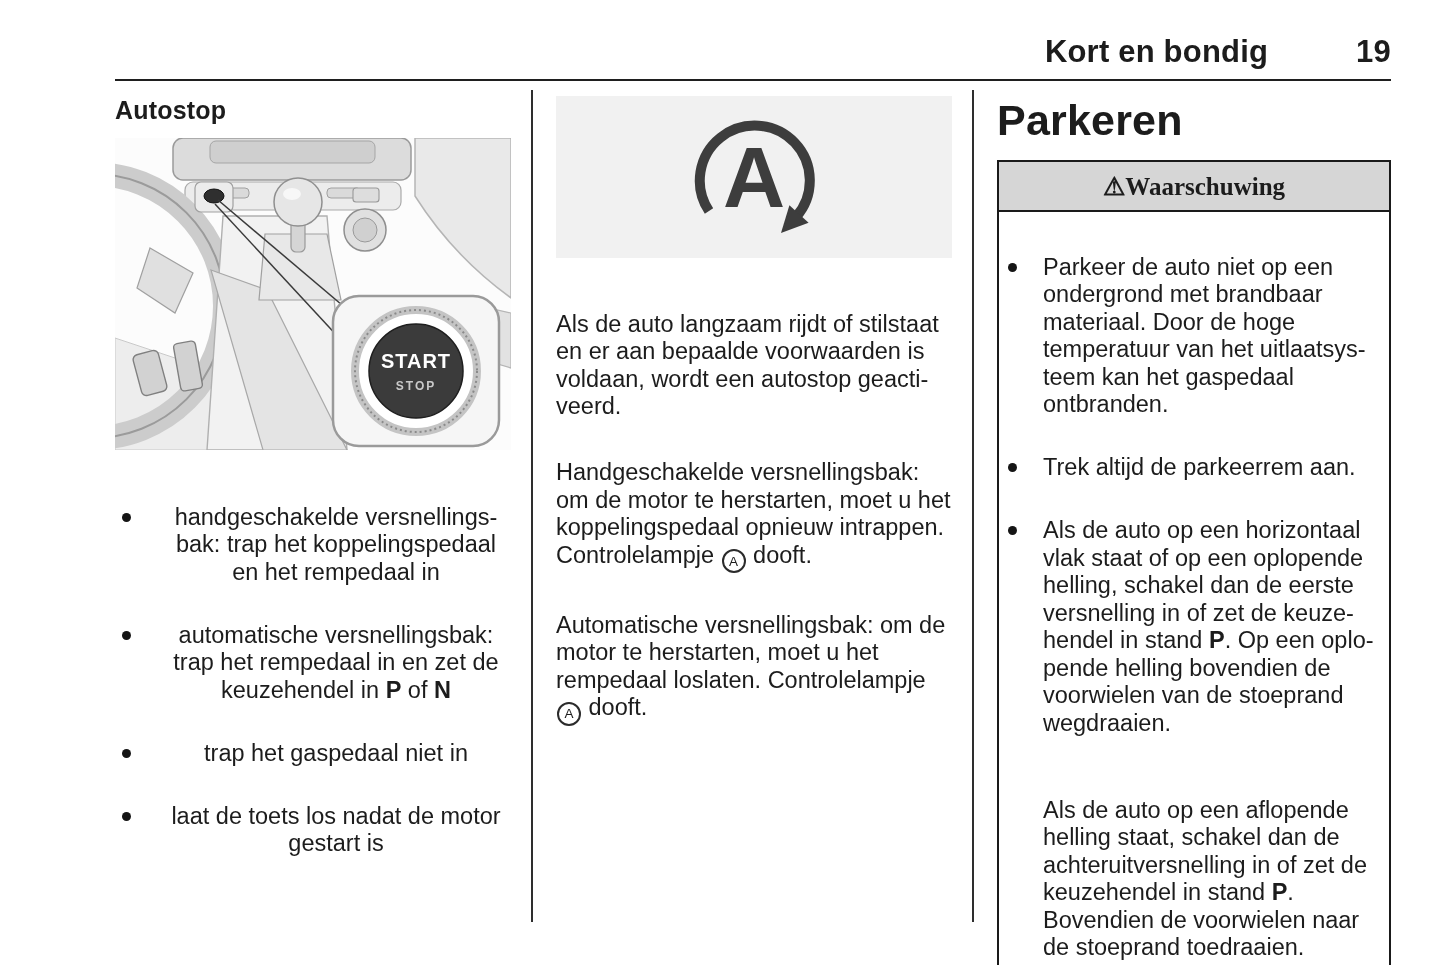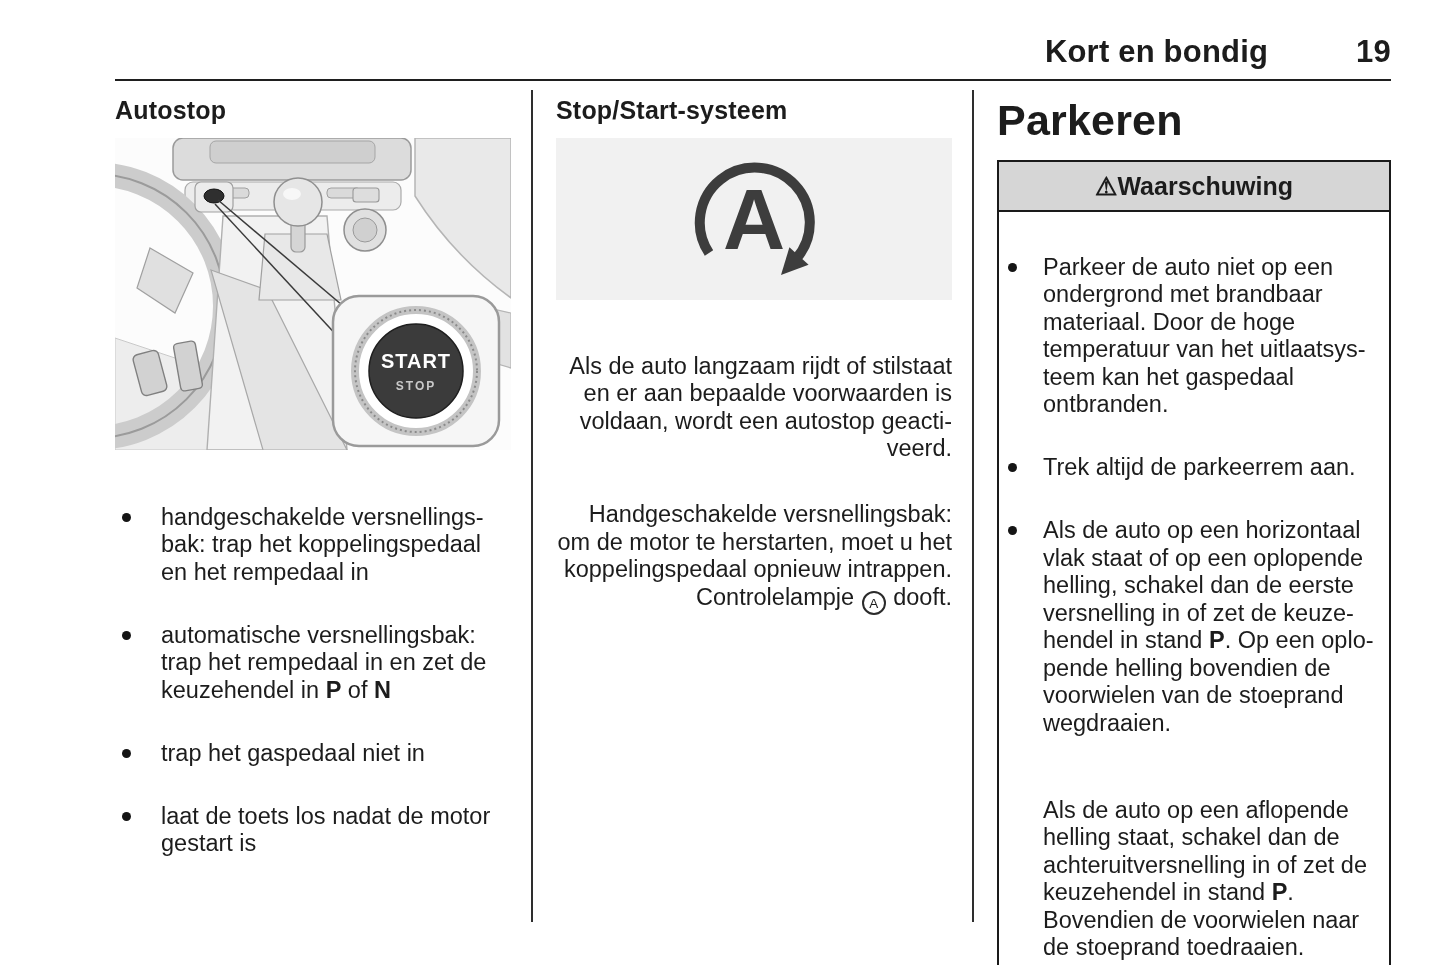--- a/index.html
+++ b/index.html
@@ -22,37 +22,37 @@
   .vdiv.d2{left:972px;}
   
   .col{position:absolute;top:96px;}
   .col1{left:115px;width:396px;}
   .col2{left:556px;width:396px;}
   .col3{left:997px;width:394px;}
   h2{margin:0 0 13px 0;font-size:25px;font-weight:bold;letter-spacing:.2px;}
   h2.big{font-size:43px;margin-bottom:15px;}
   .body-text{font-size:23.5px;line-height:27.5px;white-space:pre-line;}
   
-  .bitem{position:relative;padding-left:46px;margin-bottom:8px;}
+  .bitem{position:relative;padding-left:46px;margin-bottom:8px;text-align:center;}
   .bitem::before{content:"";position:absolute;left:7px;top:9px;width:9px;height:9px;
     border-radius:50%;background:#151515;}
   
   .ind{display:inline-flex;align-items:center;justify-content:center;
     width:20px;height:20px;border:2px solid #2b2b2b;border-radius:50%;
     font-size:13.5px;font-weight:normal;line-height:1;vertical-align:-3px;margin:0 1px;}
   
   .illus{width:396px;height:312px;margin-bottom:22px;}
   
   .iconbox{width:396px;height:162px;background:#f1f1f1;margin-bottom:25px;
     display:flex;align-items:center;justify-content:center;}
-  .col2 p{margin:0 0 11px 0;text-align:right;}
+  .col2 p{margin:0 0 11px 0;}
   
   .warnbox{border:2px solid #1a1a1a;border-bottom:none;}
   .warnhead{background:#d6d6d6;border-bottom:2px solid #1a1a1a;
-    text-align:center;font-weight:bold;font-size:25px;padding:10px 0 9px 0;}
+    text-align:center;font-weight:bold;font-size:25px;padding:10px 0 9px 0;font-family:Liberation Serif, serif;}
   .warnbody{padding:14px 6px 14px 0;}
   .witem{position:relative;padding-left:44px;margin-bottom:8px;}
   .witem.bullet::before{content:"";position:absolute;left:9px;top:9px;width:9px;height:9px;
     border-radius:50%;background:#151515;}
   .witem.cont{margin-top:24px;}
 </style>
 </head>
 <body>
 
 <div class="hdr">
@@ -122,39 +122,42 @@
     <div class="bitem"><span>automatische versnellingsbak:
 trap het rempedaal in en zet de
 keuzehendel in </span><span class="b">P</span><span> of </span><span class="b">N</span></div>
     <div class="bitem"><span>trap het gaspedaal niet in</span></div>
     <div class="bitem"><span>laat de toets los nadat de motor
 gestart is</span></div>
   </div>
 </div>
 
 <div class="col col2">
-  <h2>Stop/Start-systeem</h2>
 
   <div class="iconbox">
     <svg width="166" height="152" viewBox="0 0 150 152">
       <path d="M 30 110 A 55 55 0 1 1 117 116" fill="none" stroke="#3d3d3d" stroke-width="10"></path>
       <path d="M 102 132 L 129.6 121.7 L 110.4 104.3 Z" fill="#3d3d3d"></path>
       <text x="75" y="106" text-anchor="middle" font-size="86" font-weight="bold" fill="#3d3d3d">A</text>
     </svg>
   </div>
 
   <div class="body-text">
     <p><span>Als de auto langzaam rijdt of stilstaat
 en er aan bepaalde voorwaarden is
 voldaan, wordt een autostop geacti-
 veerd.</span></p>
     <p><span>Handgeschakelde versnellingsbak:
 om de motor te herstarten, moet u het
 koppelingspedaal opnieuw intrappen.
 Controlelampje </span><span class="ind">A</span><span> dooft.</span></p>
+    <p><span>Automatische versnellingsbak: om de
+motor te herstarten, moet u het
+rempedaal loslaten. Controlelampje
+</span><span class="ind">A</span><span> dooft.</span></p>
   </div>
 </div>
 
 <div class="col col3">
   <h2 class="big">Parkeren</h2>
 
   <div class="warnbox">
     <div class="warnhead">
       <span>⚠</span><span>Waarschuwing</span>
     </div>

